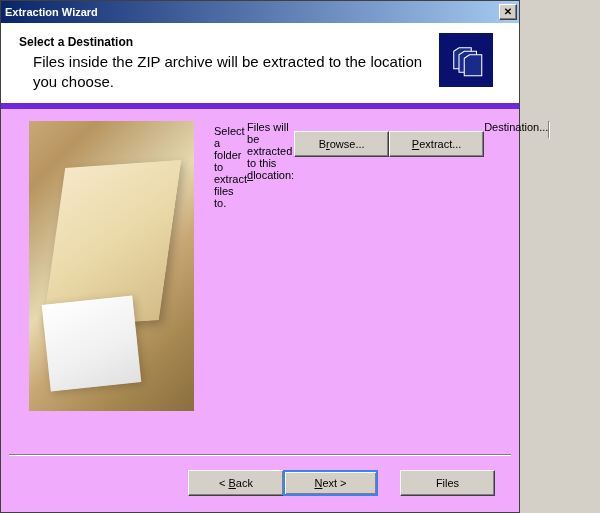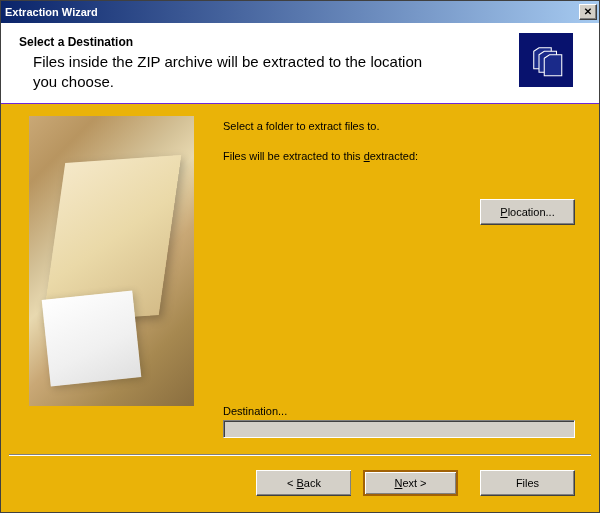--- a/index.html
+++ b/index.html
@@ -5,24 +5,24 @@
 * { box-sizing: border-box; margin: 0; padding: 0; }
 body {
   font-family: Tahoma, "MS Sans Serif", sans-serif;
   font-size: 11px;
   background: #d4d0c8;
   width: 600px;
   height: 513px;
   overflow: hidden;
 }
 .window {
-  width: 600px;
+  width: 520px;
   height: 513px;
   border: 1px solid #404040;
-  background: #eab308;
+  background: #f0abfc;
   display: flex;
   flex-direction: column;
 }
 .titlebar {
   height: 22px;
   background: linear-gradient(to right, #0a246a, #a6caf0);
   color: #fff;
   display: flex;
   align-items: center;
   padding: 0 2px 0 4px;
@@ -35,21 +35,21 @@
   border: 1px solid;
   border-color: #fff #404040 #404040 #fff;
   box-shadow: inset -1px -1px 0 #808080, inset 1px 1px 0 #d4d0c8;
   color: #000; font-size: 10px; font-weight: bold;
   display: flex; align-items: center; justify-content: center;
   cursor: pointer; line-height: 1;
   font-family: Arial;
 }
 .header-area {
   background: #fff;
-  border-bottom: 1px solid #6d28d9;
+  border-bottom: 6px solid #6d28d9;
   display: flex;
   padding: 10px 20px 10px 18px;
   align-items: flex-start;
 }
 .header-text { flex: 1; padding-top: 2px; }
 .header-title { font-weight: bold; font-size: 12px; margin-bottom: 3px; }
 .header-desc { font-size: 15px; padding-left: 14px; line-height: 1.35; max-width: 420px; }
 .header-icon {
   width: 54px; height: 54px;
   background: #08126e;
@@ -82,21 +82,21 @@
 }
 .side-image::after {
   content: '';
   position: absolute;
   left: 10%; bottom: 8%;
   width: 55%; height: 30%;
   background: linear-gradient(160deg, #fff 0%, #f0f0f0 60%, #e0e0e0 100%);
   transform: rotate(-6deg);
   box-shadow: 2px 2px 8px rgba(0,0,0,0.2);
 }
-.form-area { flex: 1; display: flex; flex-direction: column; margin-left: 9px; }
+.form-area { flex: 1; display: flex; flex-direction: row; }
 .instruction { margin-bottom: 18px; margin-top: 4px; }
 .field-label { margin-bottom: 3px; }
 .field-label u { text-decoration: underline; }
 .path-input {
   width: 100%;
   height: 20px;
   background: #0a246a;
   color: #fff;
   border: 1px solid;
   border-color: #808080 #fff #fff #808080;
@@ -112,21 +112,21 @@
   background: #d4d0c8;
   border: 1px solid;
   border-color: #fff #404040 #404040 #fff;
   box-shadow: inset -1px -1px 0 #808080;
   font-size: 11px;
   font-family: inherit;
   cursor: pointer;
   padding: 0 10px;
 }
 .win-btn.default {
-  border: 2px solid #a16207;
+  border: 2px solid #3b82f6;
   box-shadow: inset 1px 1px 0 #fff, inset -1px -1px 0 #808080;
 }
 .spacer-flex { flex: 1; }
 .extracting-label { margin-bottom: 3px; }
 .progress-well {
   width: 100%;
   height: 18px;
   border: 1px solid;
   border-color: #808080 #fff #fff #808080;
   box-shadow: inset 1px 1px 0 #404040;
@@ -137,21 +137,21 @@
   border-top: 1px solid #808080;
   border-bottom: 1px solid #fff;
   margin: 6px 8px 0 8px;
 }
 .footer-btns {
   display: flex;
   justify-content: flex-end;
   padding: 14px 24px 16px 0;
   gap: 10px;
 }
-.footer-btns .nav-group { display: flex; gap: 12px; margin-right: 12px; }
+.footer-btns .nav-group { display: flex; gap: 0; margin-right: 12px; }
 .footer-btns .nav-group .win-btn:first-child { border-right-width: 0; }
 </style>
 </head>
 <body>
 
 <div class="window">
 
   <div class="titlebar">
     <span class="titlebar-text">Extraction Wizard</span>
     <div class="close-btn">
@@ -174,27 +174,30 @@
       </svg>
     </div>
   </div>
 
   <div class="body-area">
     <div class="side-image"></div>
 
     <div class="form-area">
       <div class="instruction">Select a folder to extract files to.</div>
 
-      <div class="field-label"><span>Files will be extracted to this </span><u>d</u><span>extracted:</span></div>
-
+      <div class="field-label"><span>Files will be extracted to this </span><u>d</u><span>location:</span></div>
+
+      <div class="btn-row-right">
+        <button class="win-btn"><span>B</span><u>r</u><span>owse...</span></button>
+      </div>
 
       <div style="height:24px"></div>
 
       <div class="btn-row-right">
-        <button class="win-btn"><u>P</u><span>location...</span></button>
+        <button class="win-btn"><u>P</u><span>extract...</span></button>
       </div>
 
       <div class="spacer-flex"></div>
 
       <div class="extracting-label">Destination...</div>
       <div class="progress-well"></div>
     </div>
   </div>
 
   <div class="separator"></div>

